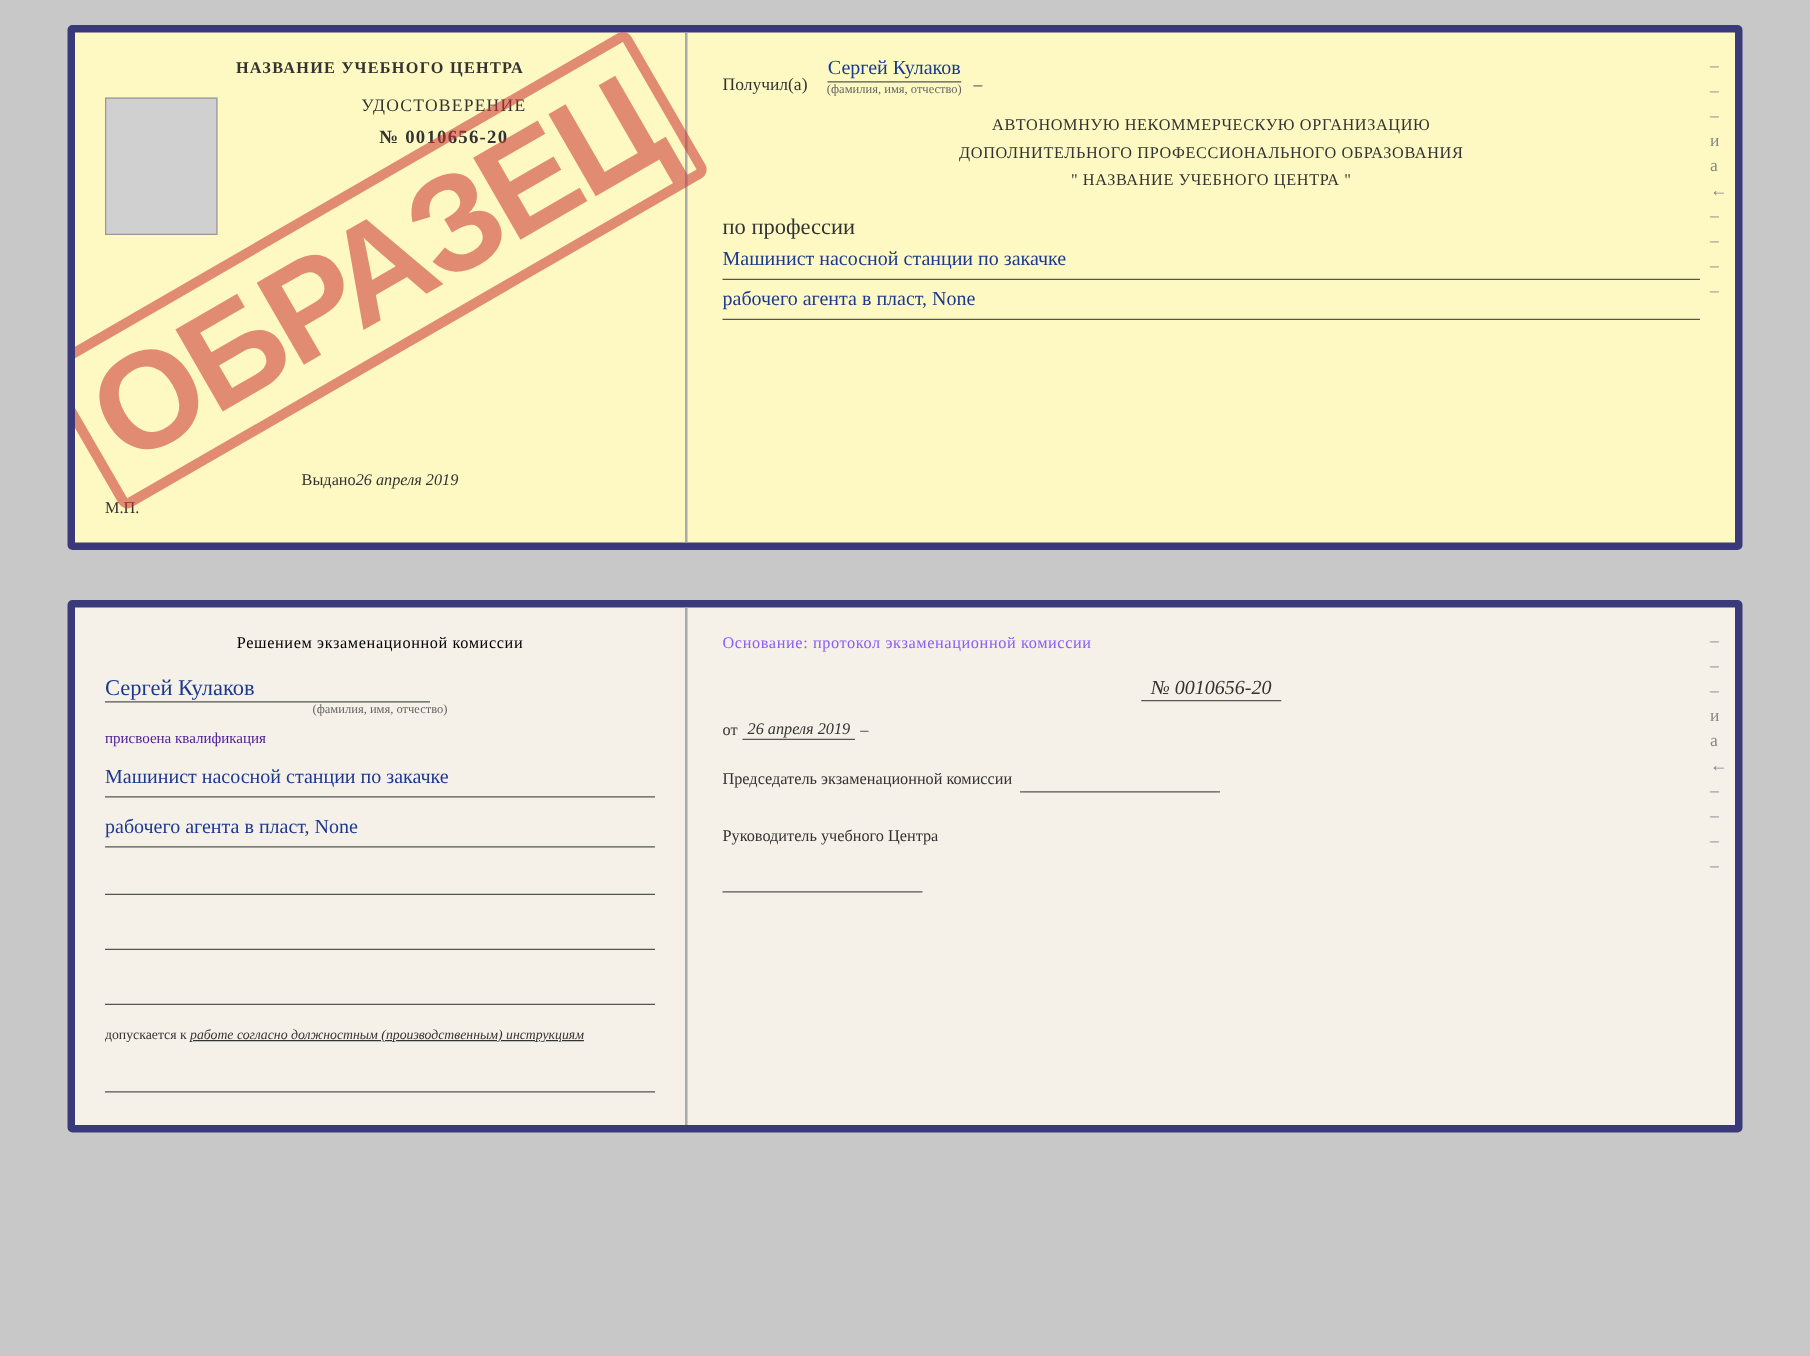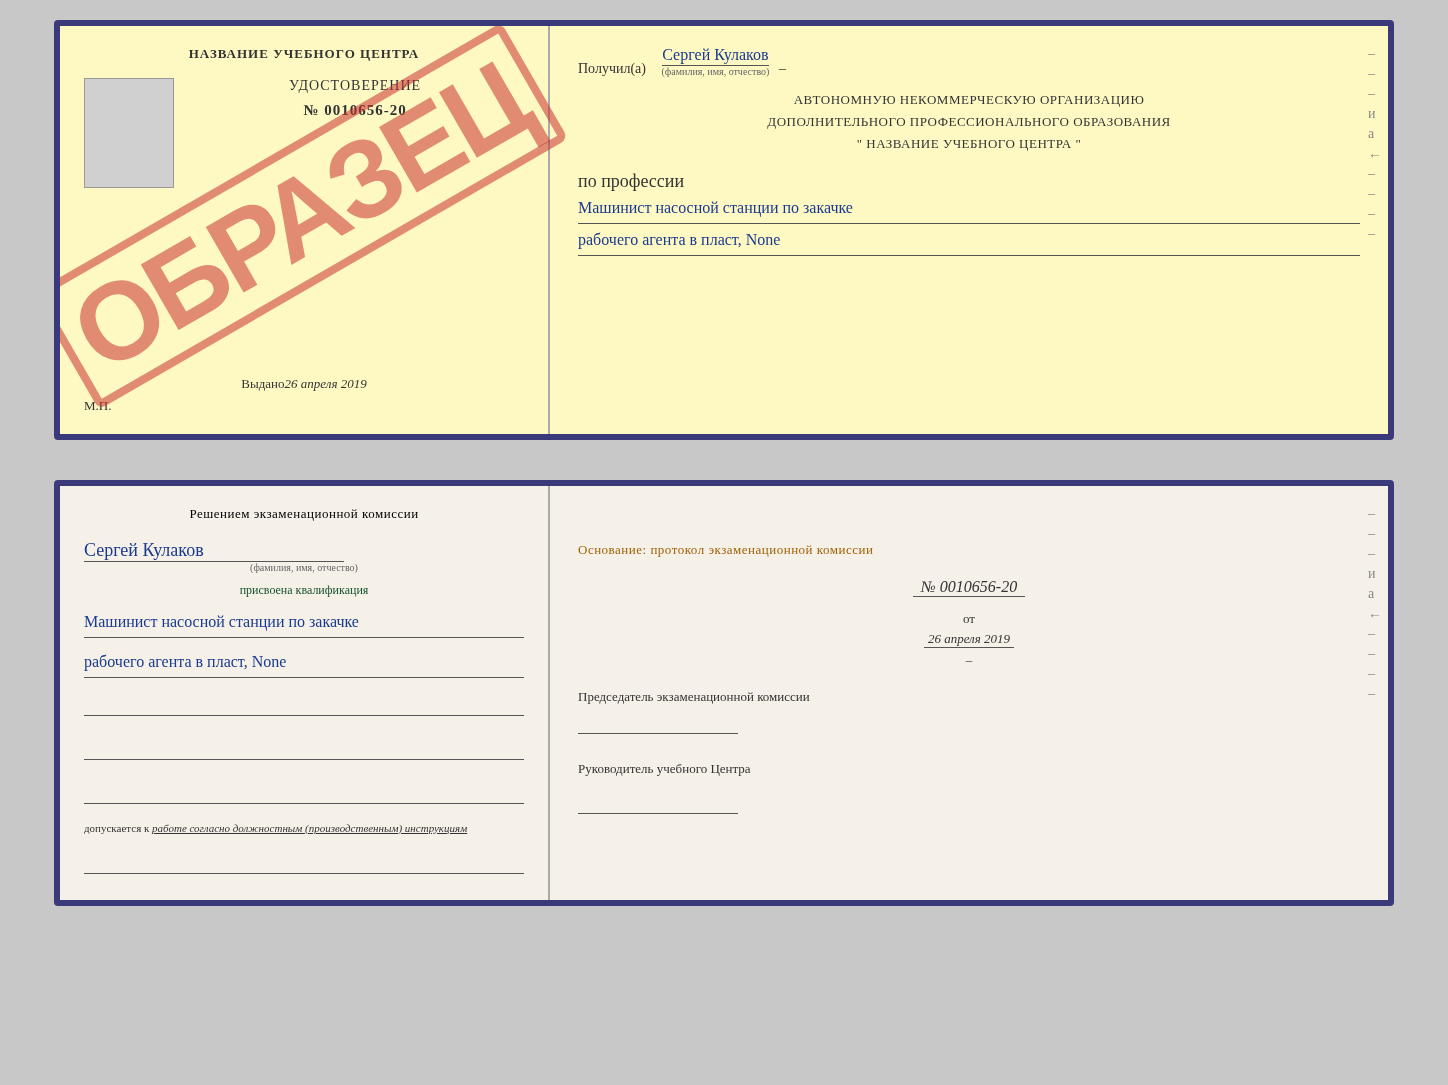--- a/index.html
+++ b/index.html
@@ -274,22 +274,22 @@
     }
 
     .name-sub {
       font-size: 10px;
       color: #666;
       text-align: center;
     }
 
     .qualification-label {
       font-size: 12px;
-      color: #14532d;
-      text-align: center;
+      color: #4c1d95;
+      text-align: left;
     }
 
     .qualification-handwritten {
       font-family: 'Segoe Script', 'Comic Sans MS', cursive;
       color: #1a3a8f;
       font-size: 16px;
       border-bottom: 1px solid #555;
       display: block;
       line-height: 1.8;
     }
@@ -319,55 +319,54 @@
       flex: 1;
       padding: 20px 28px;
       display: flex;
       flex-direction: column;
       gap: 14px;
       position: relative;
     }
 
     .basis-title {
       font-size: 13px;
-      color: #a16207;
+      color: #8b5cf6;
       letter-spacing: 0.5px;
-      margin-top: 36px;
     }
 
     .protocol-number {
       font-size: 16px;
       color: #333;
       text-align: center;
       font-style: italic;
       border-bottom: 1px solid #555;
       display: inline-block;
       padding: 0 8px;
     }
 
     .protocol-date {
       font-size: 13px;
       color: #333;
       display: flex;
       align-items: center;
       gap: 4px;
-      flex-direction: column;
     }
 
     .protocol-date-val {
       border-bottom: 1px solid #555;
       font-style: italic;
       padding: 0 4px;
     }
 
     .chairman-block {
       display: flex;
-      flex-direction: column;
+      flex-direction: row;
       gap: 6px;
       margin-top: 6px;
+      align-items: center;
     }
 
     .chairman-label {
       font-size: 13px;
       color: #333;
       line-height: 1.4;
     }
 
     .sign-line {
       border-bottom: 1px solid #555;

